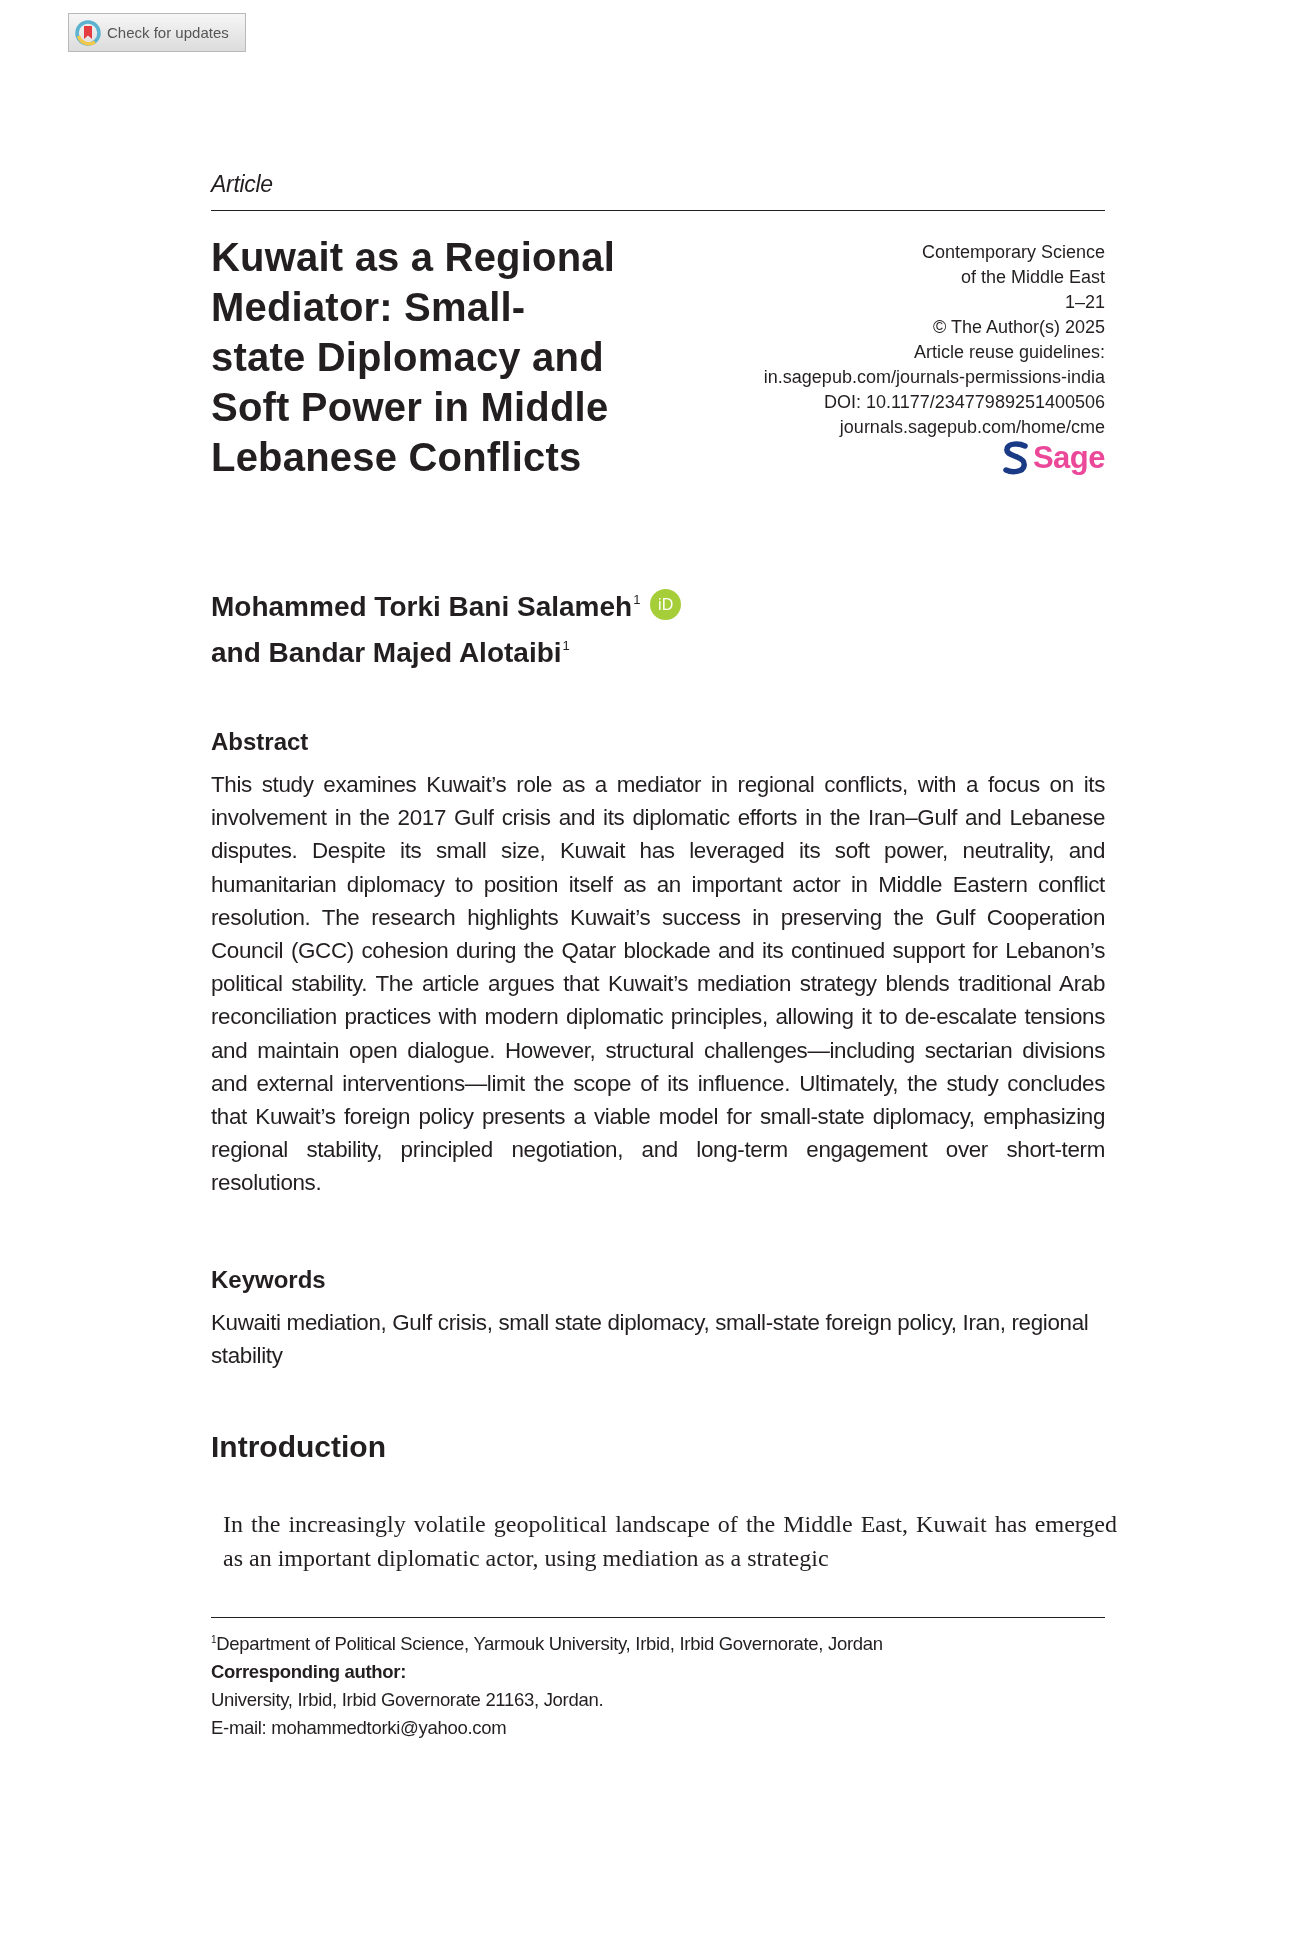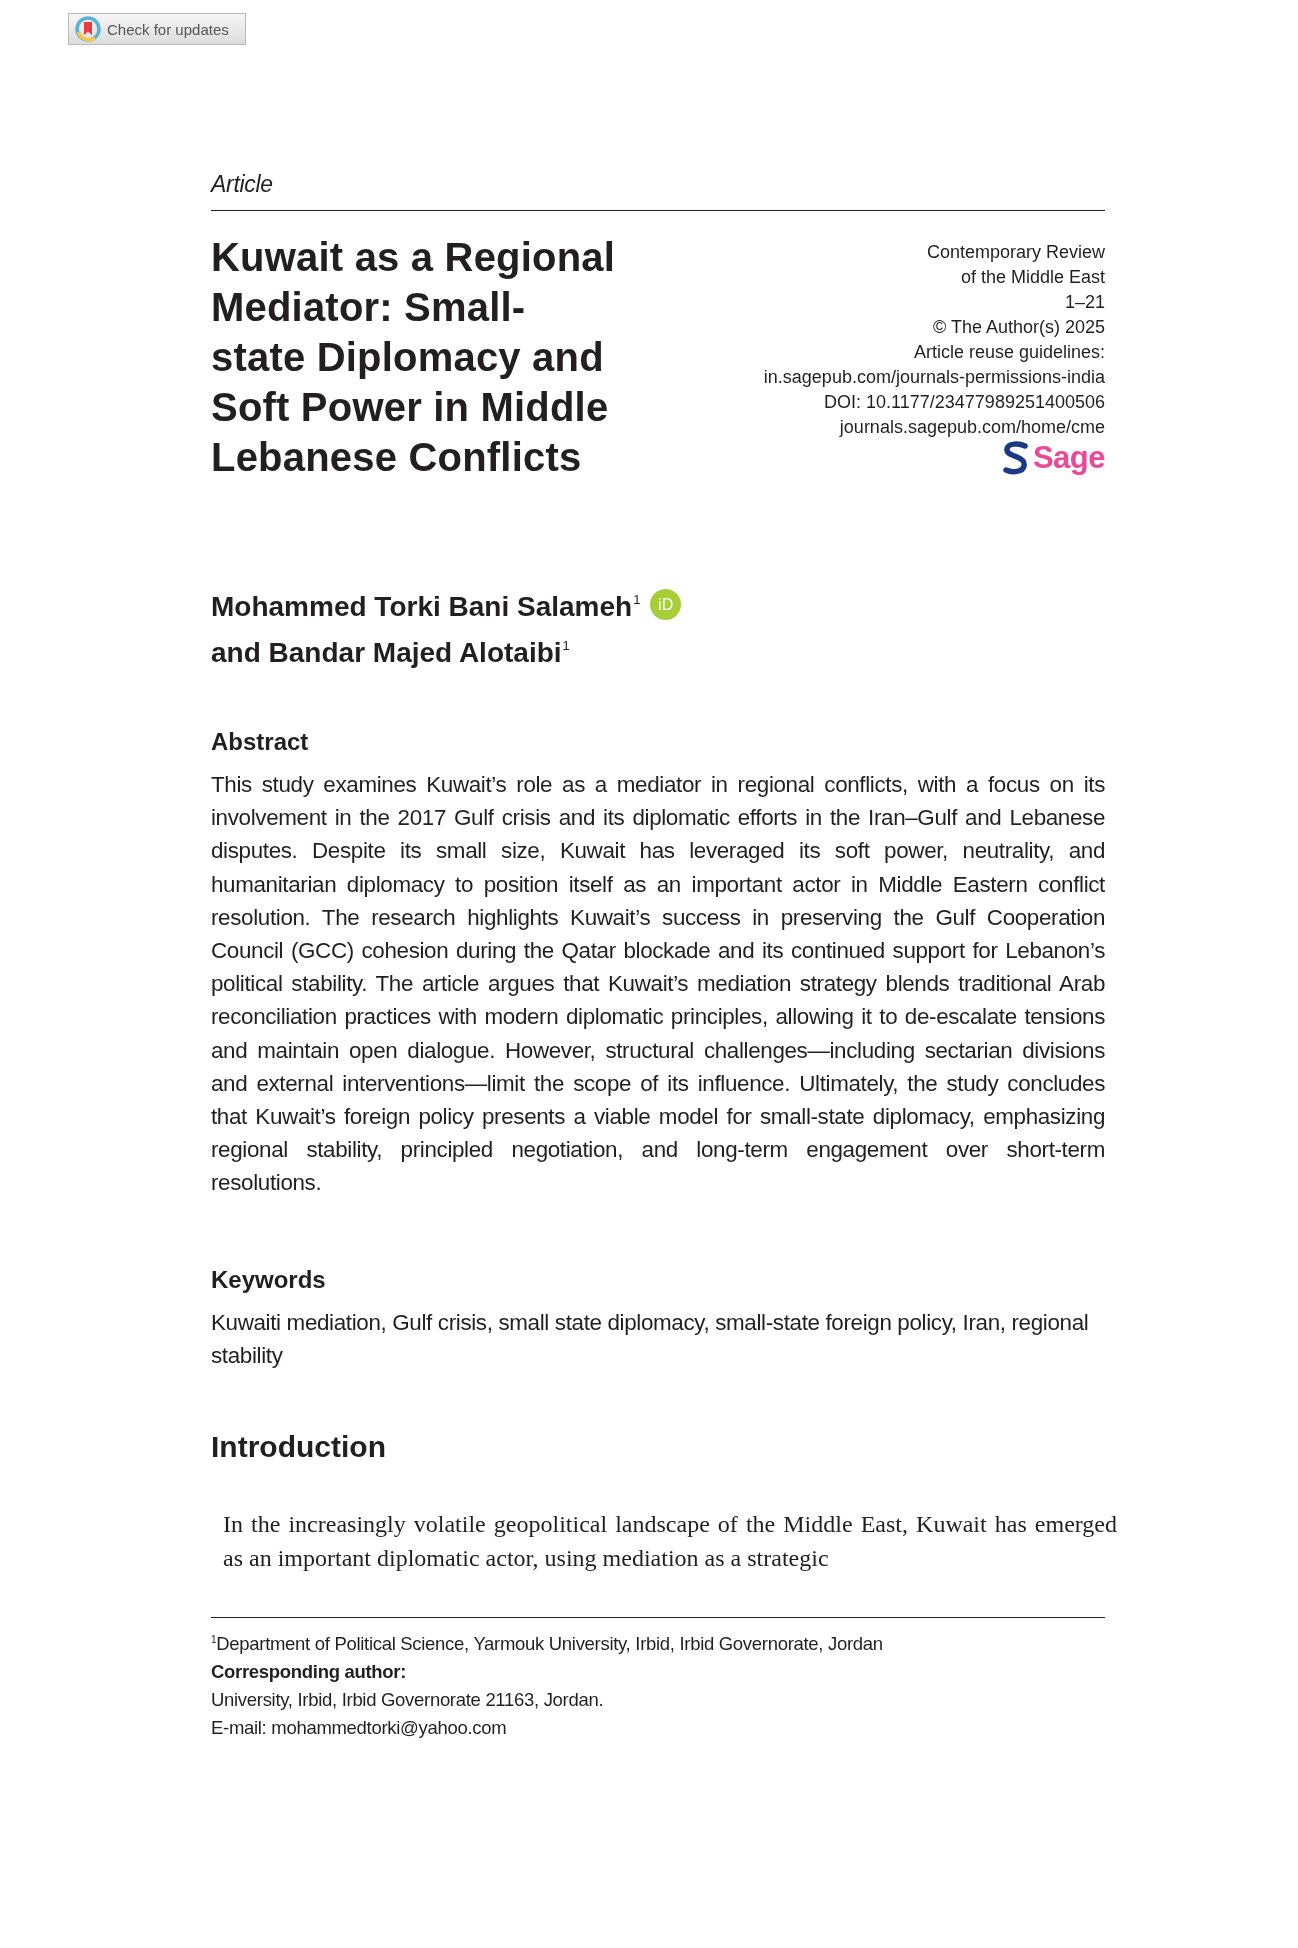--- a/index.html
+++ b/index.html
@@ -1,19 +1,19 @@
 <!DOCTYPE html>
 <html><head>
 <meta charset="utf-8">
 <style>
   html, body { margin: 0; padding: 0; background: #ffffff; }
   body { width: 1298px; height: 1948px; position: relative; overflow: hidden;
          font-family: "Liberation Sans", sans-serif; color: #231f20; }
 
-  .badge { position: absolute; left: 68px; top: 13px; width: 178px; height: 32px;
+  .badge { position: absolute; left: 68px; top: 13px; width: 178px; height: 39px;
            box-sizing: border-box; border: 1px solid #b9b9b9;
            background: linear-gradient(#f6f6f6, #dcdcdc); display: flex; align-items: center;
            font-size: 15px; color: #555; cursor: pointer; }
   .badge .ico { width: 26px; height: 26px; margin: 0 6px 0 6px; position: relative; }
   .badge .ico svg { width: 26px; height: 26px; display: block; }
 
   .article-label { position: absolute; left: 211px; top: 171px; font-size: 23px; font-style: italic;
                    color: #231f20; letter-spacing: -0.3px; }
   .top-rule { position: absolute; left: 211px; top: 210px; width: 894px; height: 0;
               border-top: 1.5px solid #231f20; }
@@ -74,21 +74,21 @@
 
 <h1 class="title">
   <div>Kuwait as a Regional</div>
   <div>Mediator: Small-</div>
   <div>state Diplomacy and</div>
   <div>Soft Power in Middle</div>
   <div>Lebanese Conflicts</div>
 </h1>
 
 <div class="meta">
-  <div>Contemporary Review</div>
+  <div>Contemporary Science</div>
   <div>of the Middle East</div>
   <div>1–21</div>
   <div>© The Author(s) 2025</div>
   <div>Article reuse guidelines:</div>
   <div>in.sagepub.com/journals-permissions-india</div>
   <div>DOI: 10.1177/23477989251400506</div>
   <div>journals.sagepub.com/home/cme</div>
 </div>
 <div class="sage">
   <svg viewBox="0 0 26 34">

